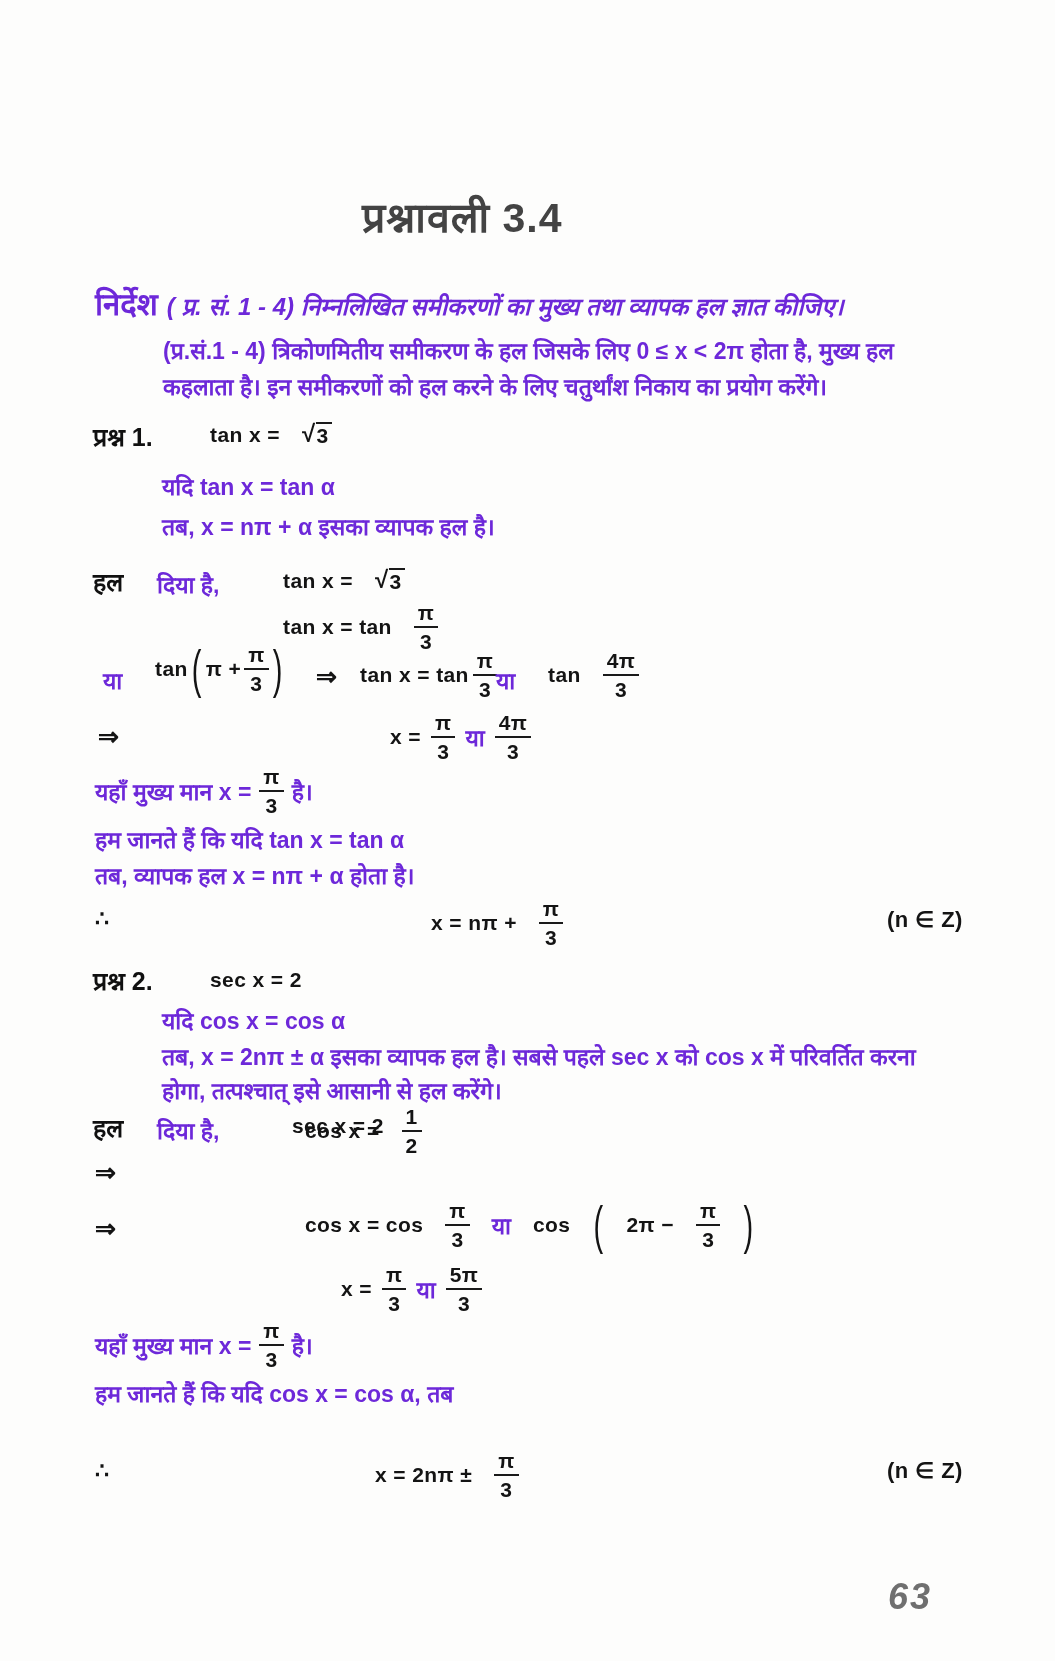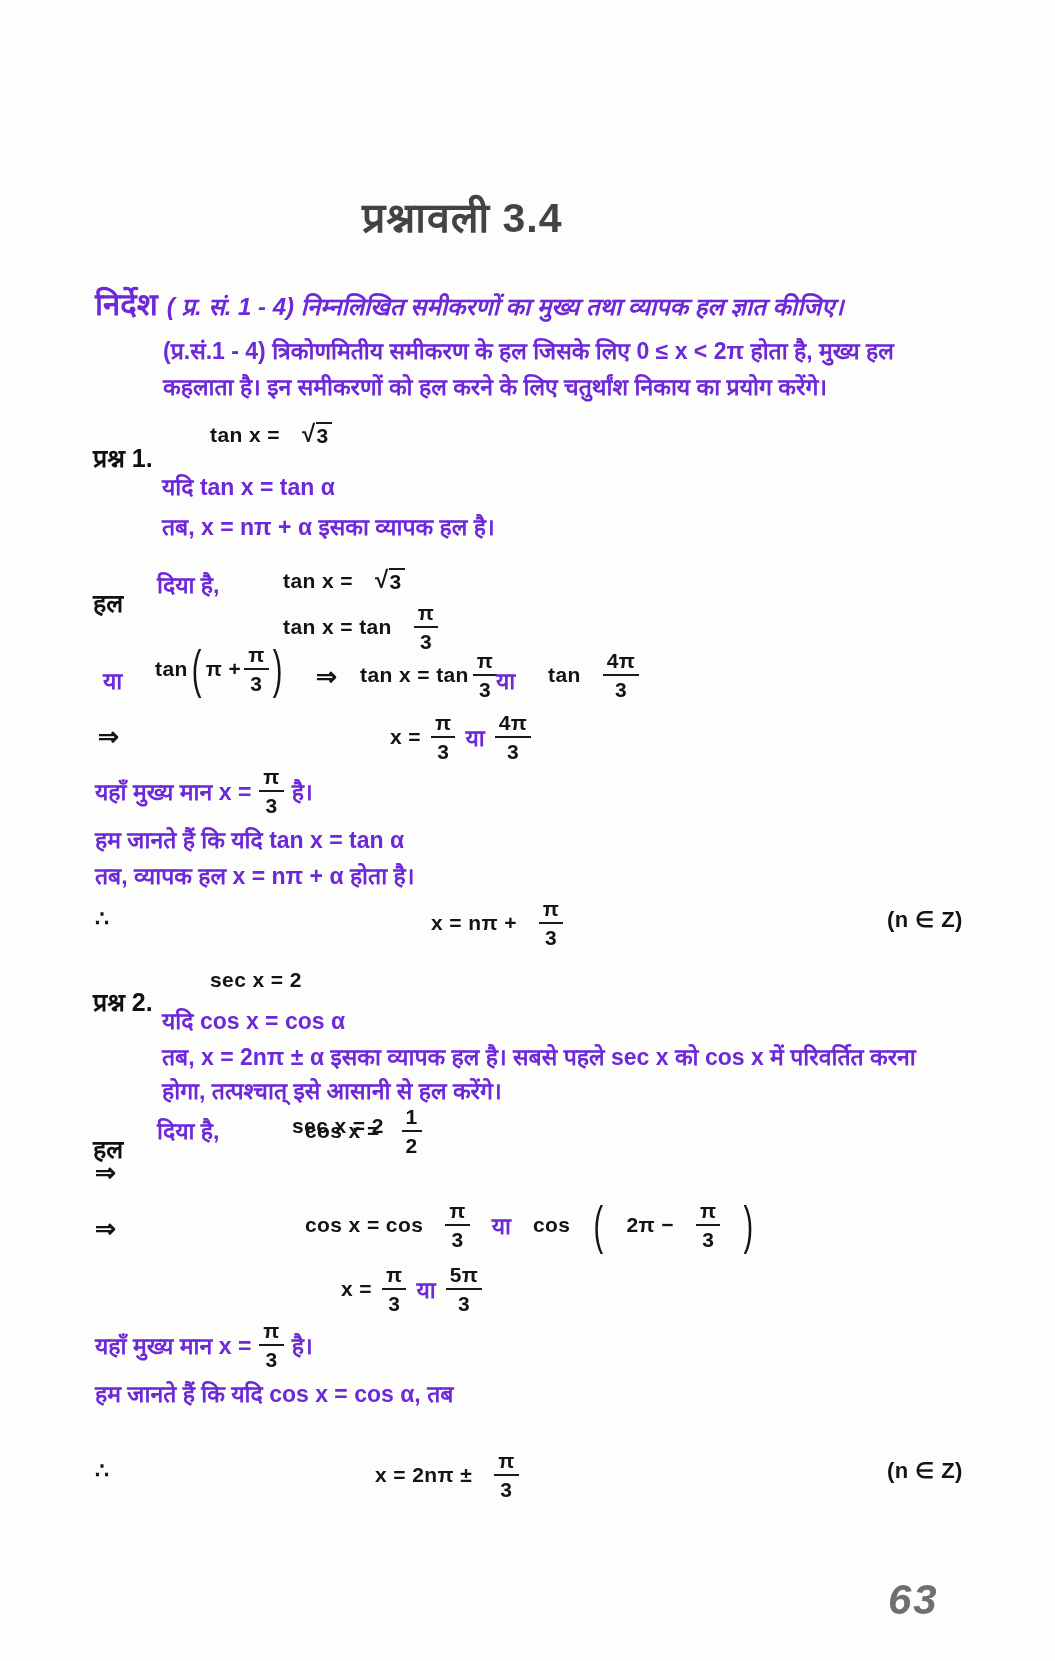--- a/index.html
+++ b/index.html
@@ -4,34 +4,34 @@
 <style>
   html,body{margin:0;padding:0;background:#ffffff;}
   .page{
     position:relative;width:1055px;height:1661px;background:#fdfdfc;
     font-family:"Liberation Sans",sans-serif;color:#171717;overflow:hidden;
   }
   .a{position:absolute;}
   .g{display:inline-flex;align-items:center;gap:22px;white-space:nowrap;}
   .h{font-family:"Liberation Sans",sans-serif;font-weight:700;font-size:23px;color:#6d28d9;white-space:nowrap;}
   .m{font-family:"Liberation Sans",sans-serif;font-weight:600;font-size:21px;letter-spacing:.4px;color:#141414;white-space:nowrap;}
-  .lbl{font-size:25px;font-weight:800;color:#101010;margin-top:21px;}
+  .lbl{font-size:25px;font-weight:800;color:#101010;}
   .title{font-size:41px;font-weight:800;color:#434343;letter-spacing:1px;}
   .dirlbl{font-size:31px;font-weight:800;}
   .dirtext{font-size:24px;font-weight:700;font-style:italic;}
   .frac{display:inline-flex;flex-direction:column;align-items:center;line-height:1;text-align:center;}
   .frac .num{padding:0 4px 3px 4px;border-bottom:2.5px solid #1a1a1a;}
   .frac .den{padding-top:3px;}
   .bigp{display:inline-block;transform:scaleY(1.8);font-size:29px;font-weight:400;line-height:1;margin:0 1px;}
   .arr{font-size:25px;font-weight:700;}
   .thf{font-size:22px;font-weight:800;}
   .sq{display:inline-flex;align-items:flex-start;}
   .sq .rad{font-size:24px;font-weight:600;line-height:1;}
   .sq .ovl{border-top:2.5px solid #1a1a1a;padding:1px 3px 0 1px;line-height:1.05;}
-  .pagenum{font-size:42px;font-weight:800;font-style:italic;color:#6f6f6f;letter-spacing:2px;}
+  .pagenum{font-size:36px;font-weight:800;font-style:italic;color:#6f6f6f;letter-spacing:2px;}
 </style>
 </head>
 <body>
 
 <div class="page">
 
   <div class="a title" style="left:362px;top:188px;">प्रश्नावली 3.4</div>
 
   <div class="a" style="left:95px;top:282px;display:flex;align-items:baseline;gap:9px;">
     <span class="h dirlbl">निर्देश</span>

